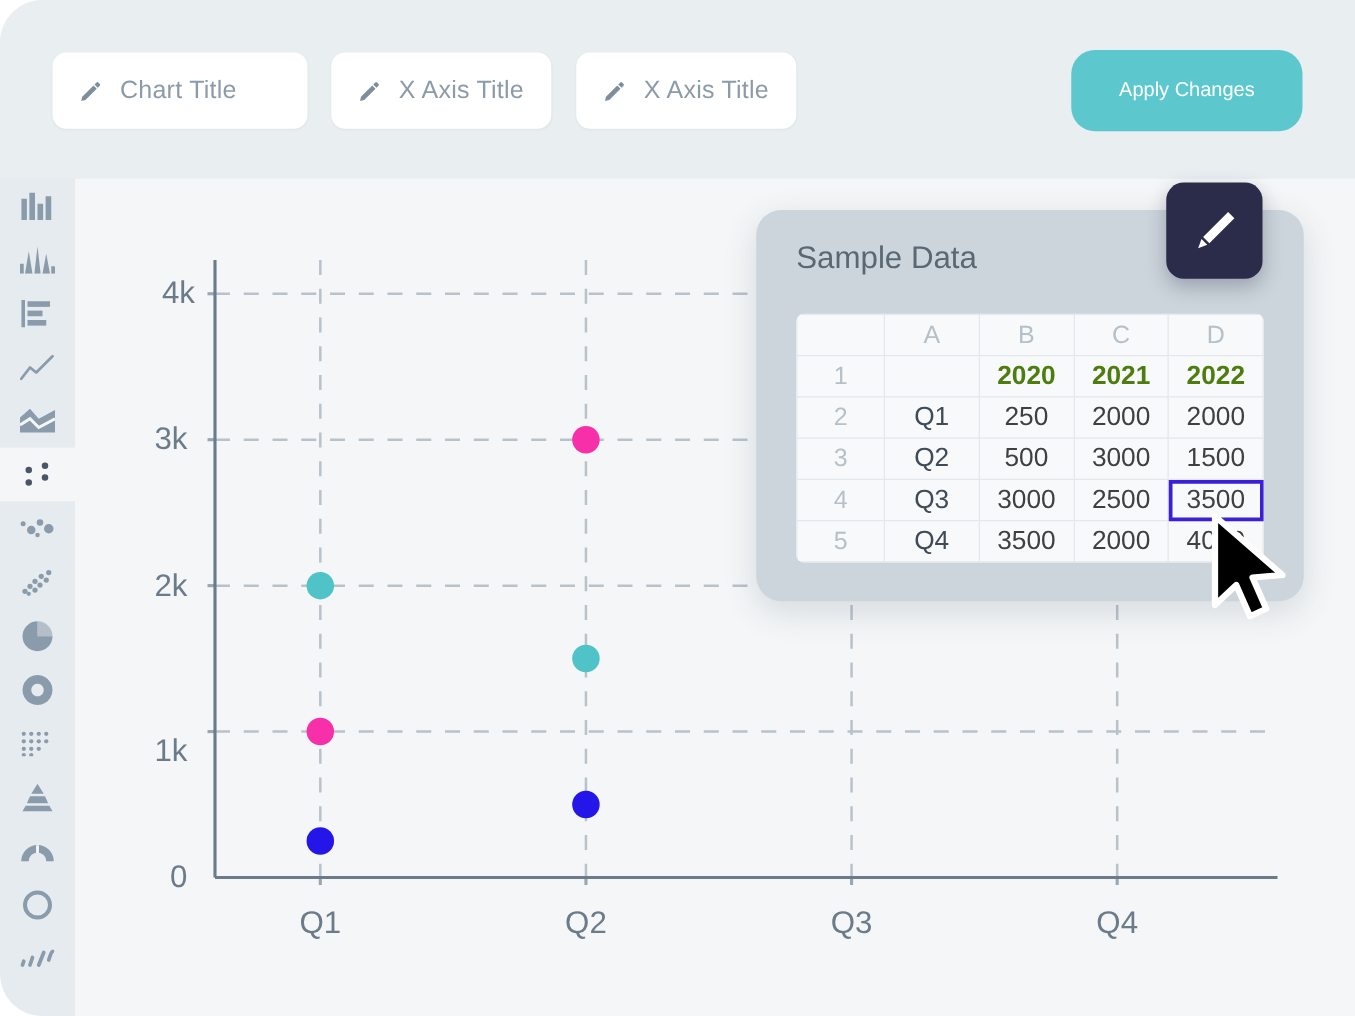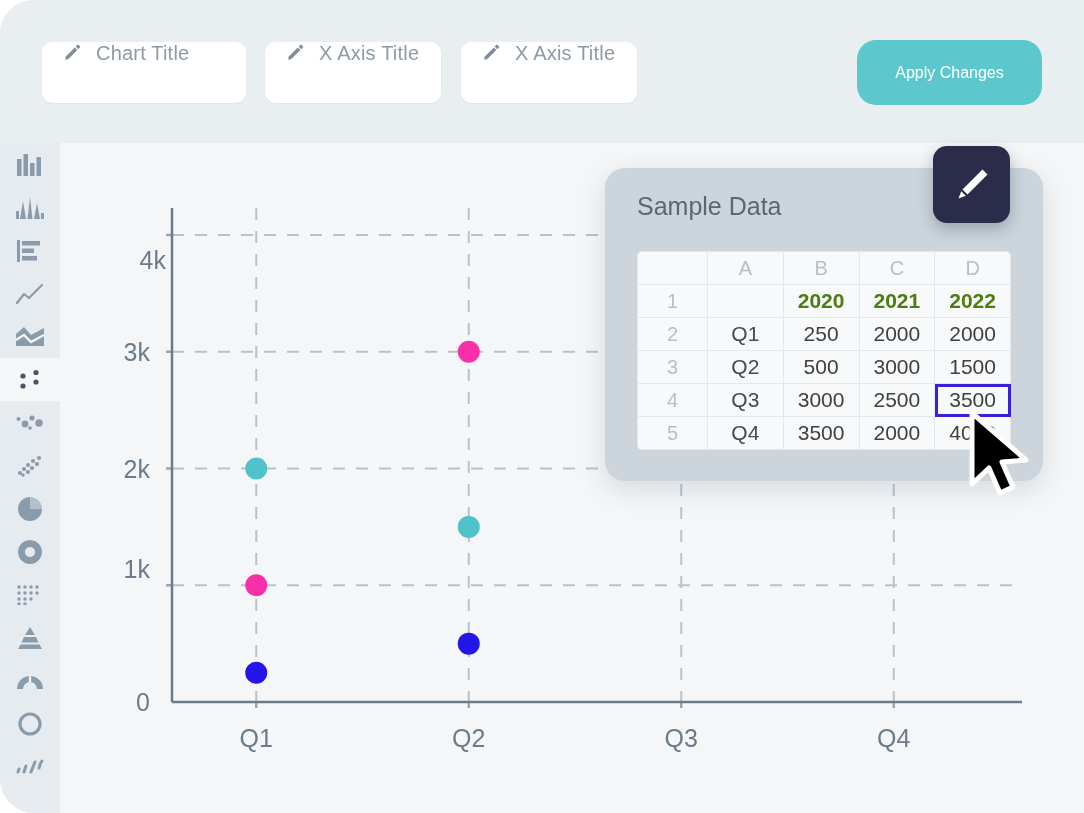--- a/index.html
+++ b/index.html
@@ -24,21 +24,21 @@
     position: absolute;
     left: 0; top: 0;
     width: 1084px; height: 143px;
     background: #e9eef1;
   }
   .tbtn {
     position: absolute;
     top: 42px; height: 61px;
     background: #ffffff;
     border-radius: 11px;
-    display: flex; 
+    display: flex; align-items: center;
     box-sizing: border-box;
     padding: 0 20px;
     box-shadow: 0 1px 2px rgba(40,60,80,.05);
   }
   .tbtn .lbl {
     font-size: 20px;
     color: #8c9ba8;
     letter-spacing: .2px;
     white-space: nowrap;
   }
@@ -385,24 +385,24 @@
           <circle cx="196.25" cy="529.8125" r="11" fill="#2415e8"></circle>
           <circle cx="408.75" cy="500.625" r="11" fill="#2415e8"></circle>
           <circle cx="196.25" cy="442.25" r="11" fill="#f72fa8"></circle>
           <circle cx="408.75" cy="208.75" r="11" fill="#f72fa8"></circle>
           <circle cx="196.25" cy="325.5" r="11" fill="#4fc3c7"></circle>
           <circle cx="408.75" cy="383.875" r="11" fill="#4fc3c7"></circle>
         </g>
     </svg>
     <div id="ylabels">
         <div class="ytick" style="top: 559px; left: 0px; width: 90px;">0</div>
-        <div class="ytick" style="top: 426px; left: 0px; width: 90px; text-align: right;">1k</div>
+        <div class="ytick" style="top: 458px; left: 0px; width: 90px; text-align: right;">1k</div>
         <div class="ytick" style="top: 325.5px; left: 0px; width: 90px;">2k</div>
         <div class="ytick" style="top: 208.75px; left: 0px; width: 90px;">3k</div>
-        <div class="ytick" style="top: 92px; left: 16px; width: 90px; margin-top: 25px;">4k</div>
+        <div class="ytick" style="top: 92px; left: 6px; width: 90px;">4k</div>
       </div>
     <div id="xlabels">
         <div class="xtick" style="left: 196.25px; top: 581px;">Q1</div>
         <div class="xtick" style="left: 408.75px; top: 581px;">Q2</div>
         <div class="xtick" style="left: 621.25px; top: 581px;">Q3</div>
         <div class="xtick" style="left: 833.75px; top: 581px;">Q4</div>
       </div>
   </div>
 
   <div id="data-panel">

